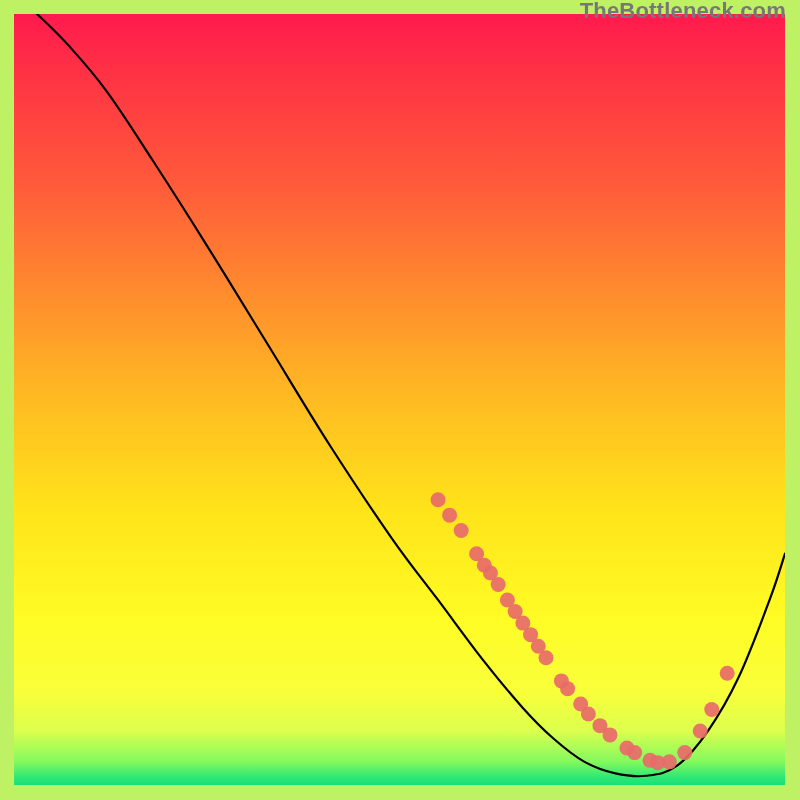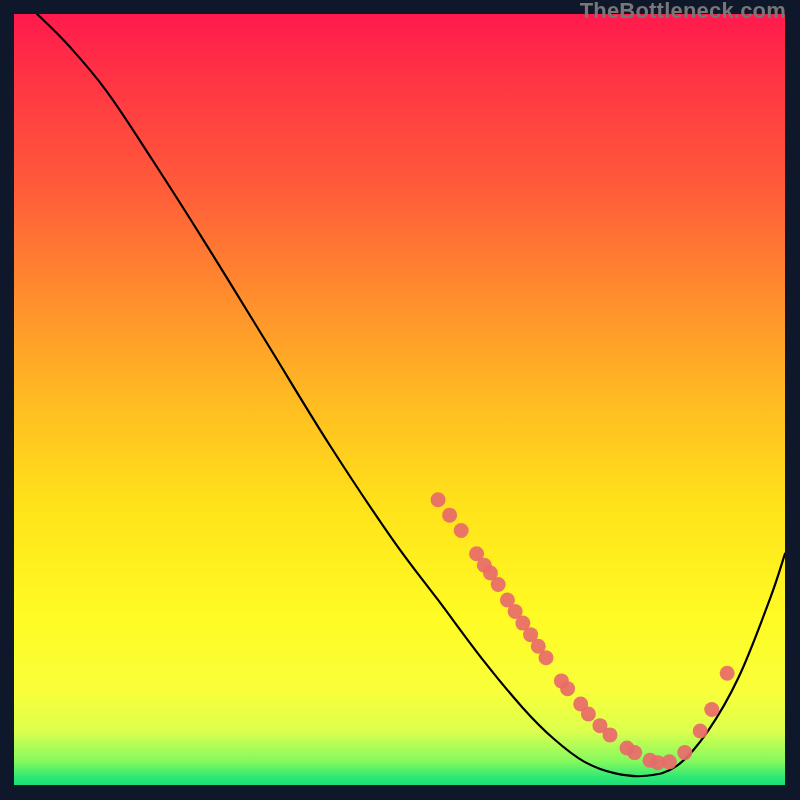--- a/index.html
+++ b/index.html
@@ -8,21 +8,21 @@
     width: 800px;
     height: 800px;
     background: #000;
     font-family: Arial, Helvetica, sans-serif;
     overflow: hidden;
   }
   .outer {
     position: relative;
     width: 800px;
     height: 800px;
-    background: #0f172a;
+    background: #bef264;
   }
   .plot-box {
     position: absolute;
     left: 14px;
     top: 14px;
     width: 771px;
     height: 771px;
     
     background: linear-gradient(
       to bottom,

